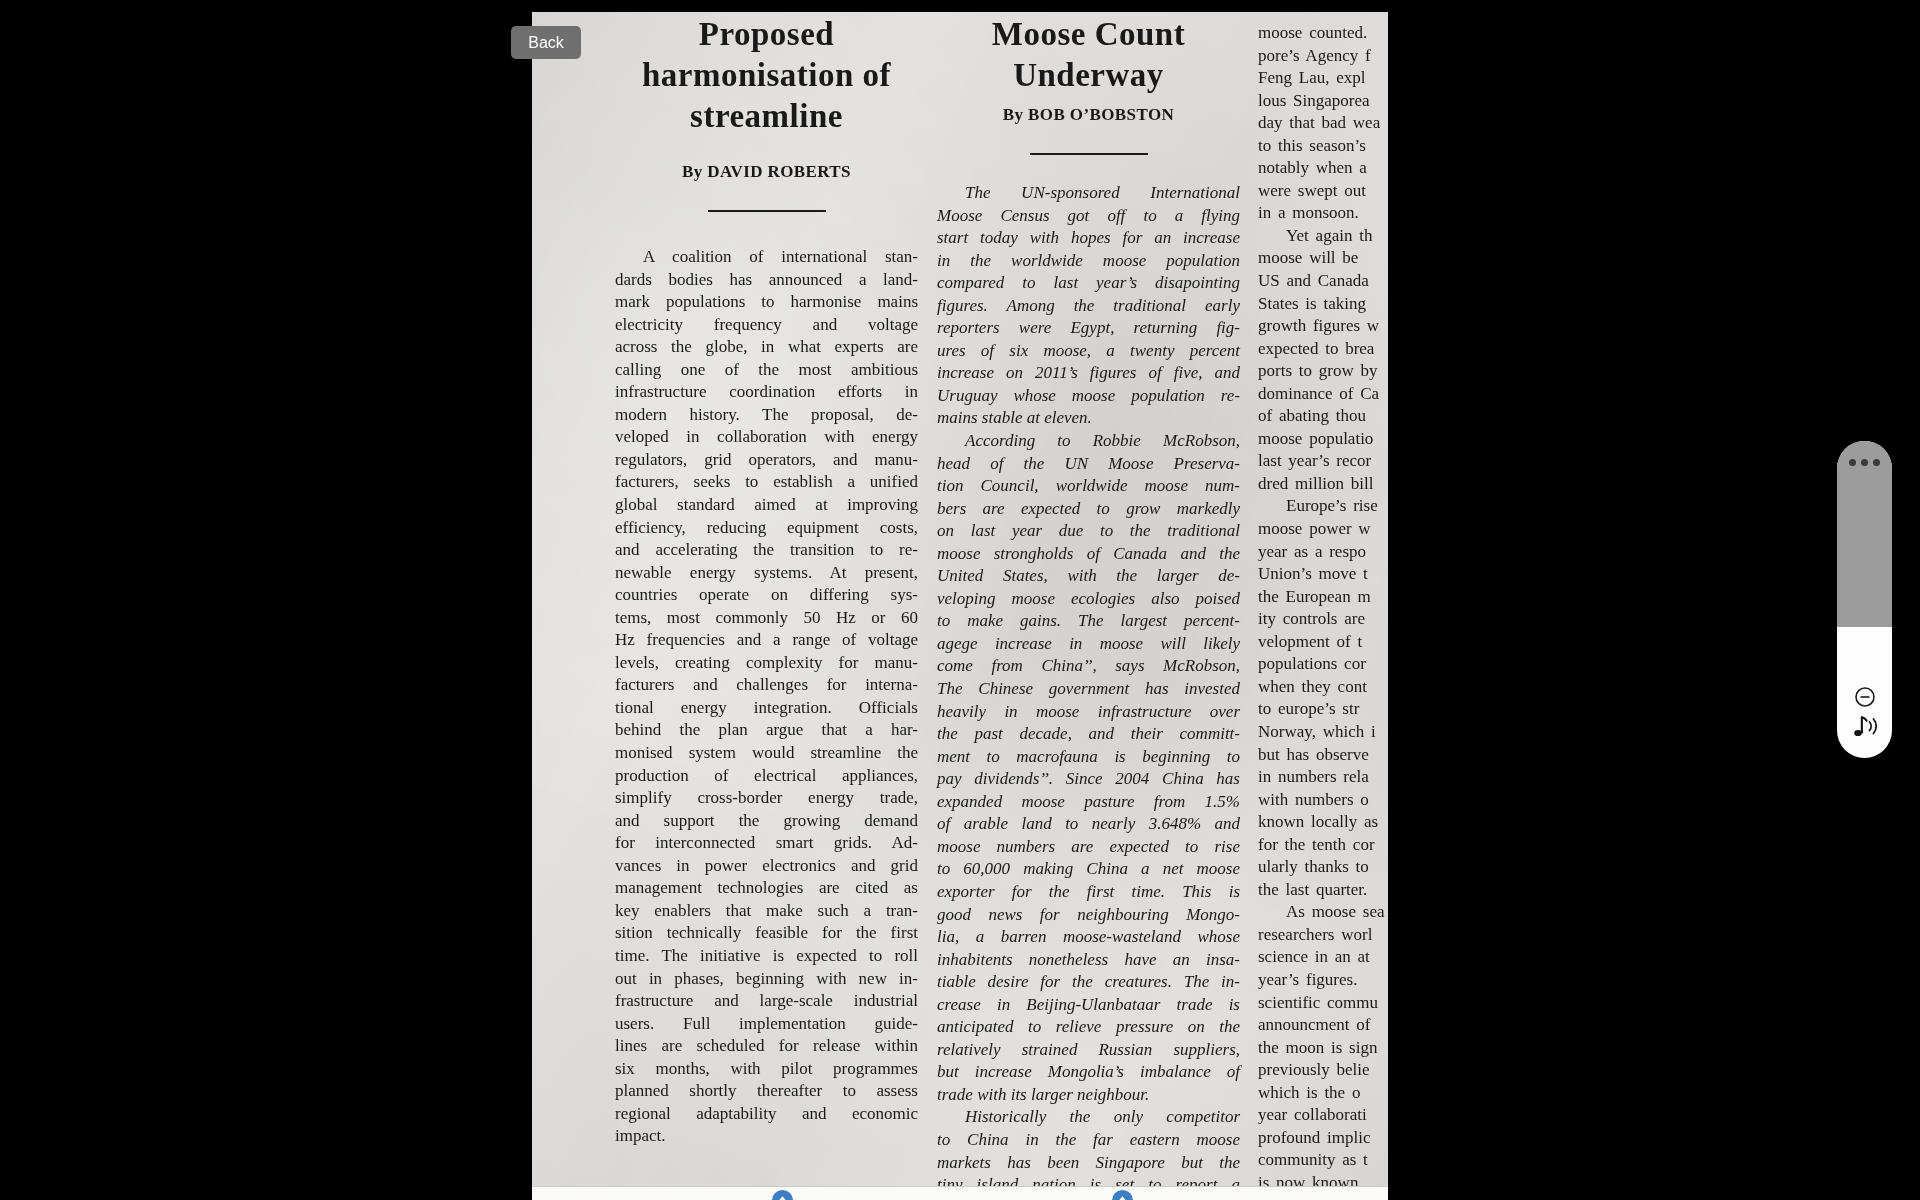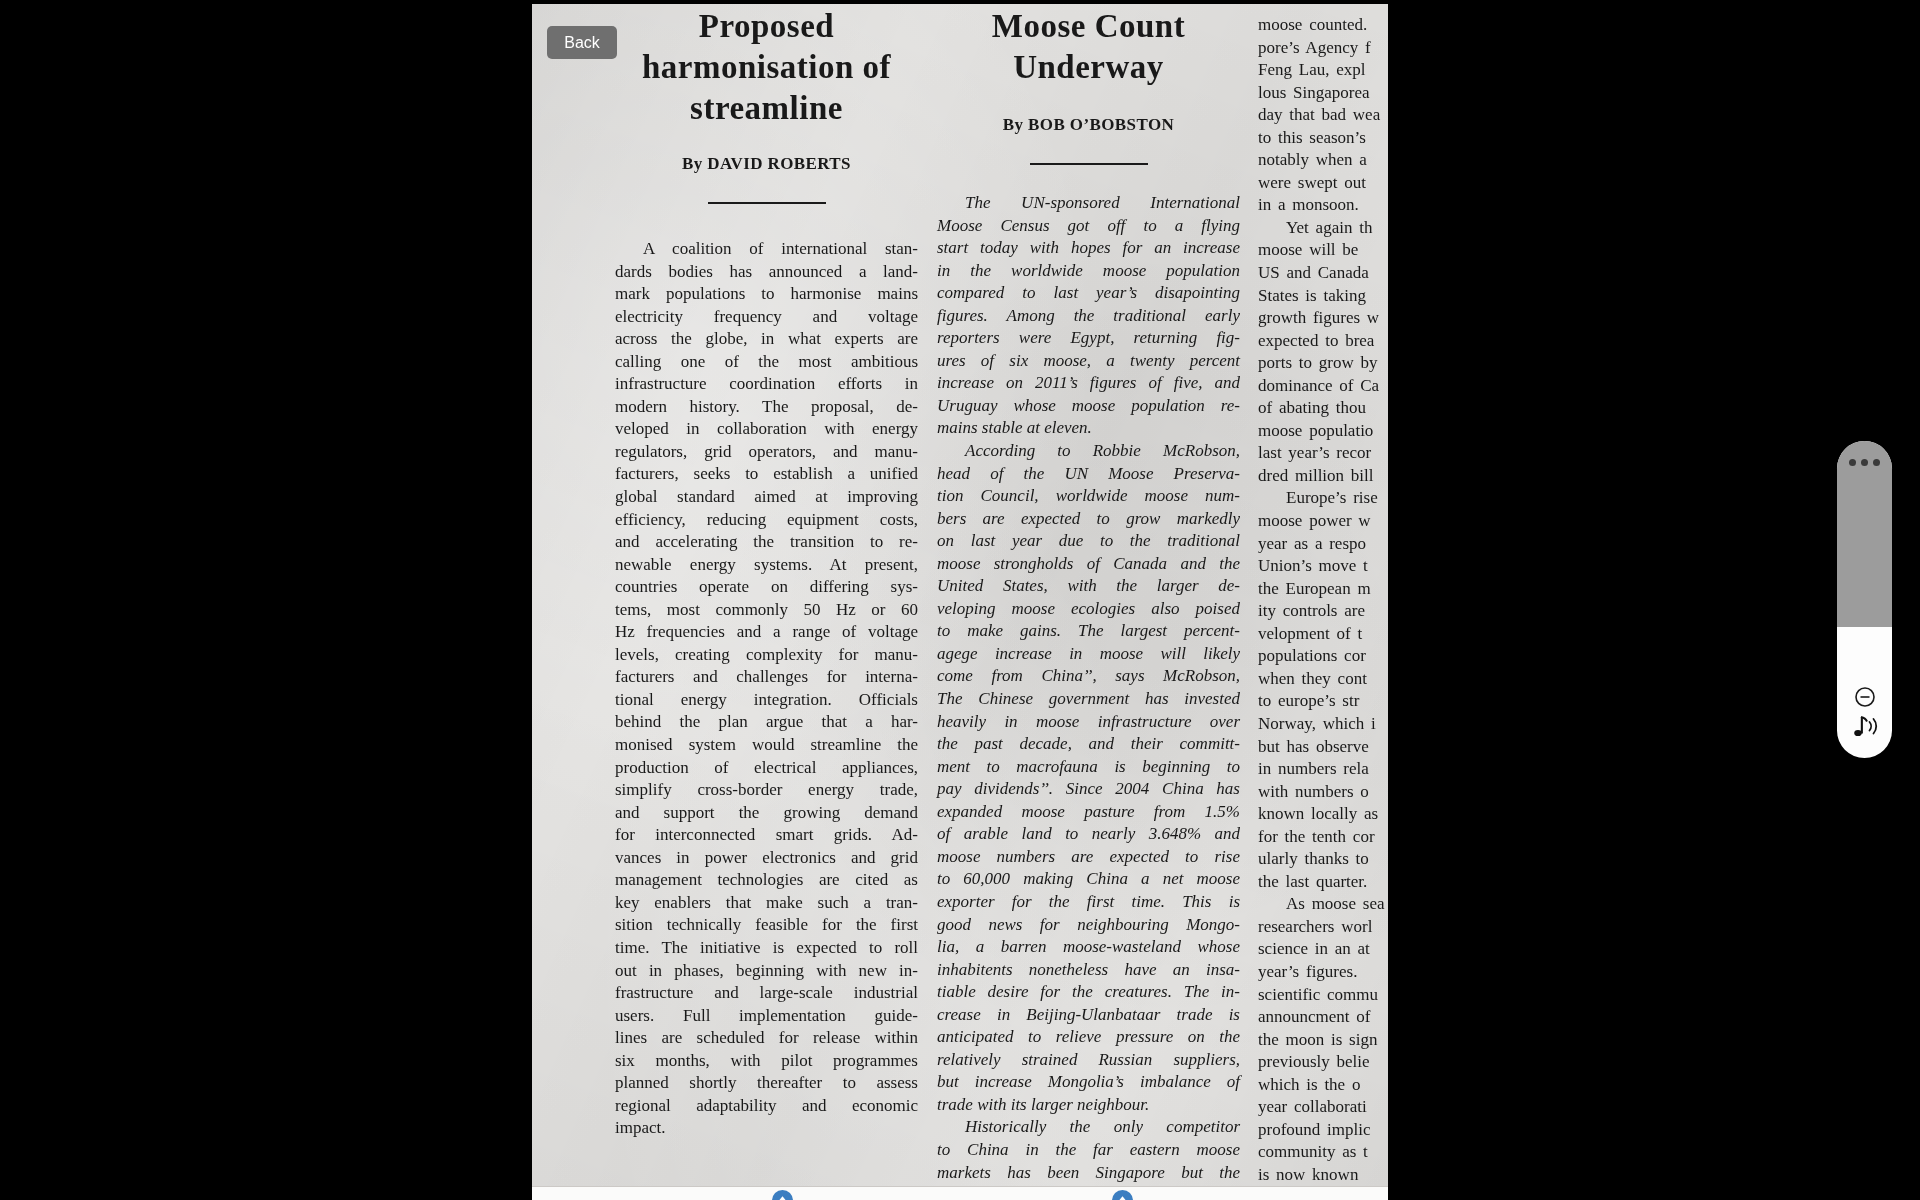--- a/index.html
+++ b/index.html
@@ -3,55 +3,55 @@
 <meta charset="utf-8">
 <style>
   html,body{margin:0;padding:0;}
   body{
     width:1920px;height:1200px;position:relative;overflow:hidden;
     background:#000;
     font-family:"Liberation Serif", serif;
   }
   
   .paper{
-    position:absolute;left:532px;top:4px;width:856px;height:1186px;overflow:hidden;
+    position:absolute;left:532px;top:12px;width:856px;height:1186px;overflow:hidden;
     background:
       radial-gradient(ellipse at 18% 28%, rgba(255,255,255,.30), transparent 42%),
       radial-gradient(ellipse at 75% 55%, rgba(0,0,0,.045), transparent 45%),
       radial-gradient(ellipse at 40% 80%, rgba(255,255,255,.18), transparent 40%),
       linear-gradient(115deg, rgba(0,0,0,.05) 0%, transparent 28%, rgba(0,0,0,.035) 55%, transparent 78%, rgba(0,0,0,.05) 100%),
       linear-gradient(20deg, rgba(0,0,0,.03) 0%, transparent 35%, rgba(0,0,0,.03) 70%, transparent 100%),
       #e4e3e1;
     color:#191919;
   }
   .col{position:absolute;top:2px;width:303px;}
   #col-0{left:83px;}
   #col-1{left:405px;}
   #col-2{left:726px;top:10px;width:320px;}
   .title{
     margin:0;font-weight:bold;font-size:33px;line-height:41px;text-align:center;
     letter-spacing:.5px;
   }
   .title div{white-space:nowrap;}
   .byline{font-weight:bold;font-size:17px;line-height:22px;text-align:center;letter-spacing:.4px;}
   #col-0 .byline{margin-top:24px;}
-  #col-1 .byline{margin-top:26px;}
+  #col-1 .byline{margin-top:8px;}
   .divider{width:118px;height:2px;background:#1a1a1a;margin:27px auto 0 auto;}
   #col-0 .body{margin-top:34px;}
   #col-1 .body{margin-top:27px;font-style:italic;}
   .bl{
     font-size:17px;line-height:22.55px;white-space:nowrap;
     text-align:justify;text-align-last:justify;
   }
   .bl.ind{text-indent:28px;}
   .bl.last{text-align-last:left;}
   .bl.frag{text-align-last:left;word-spacing:2.5px;}
   
   .back-btn{
-    position:absolute;left:547px;top:26px;width:70px;height:33px;
+    position:absolute;left:511px;top:26px;width:70px;height:33px;
     background:#6f6f6f;border:none;border-radius:5px;
     color:#fff;font-family:"Liberation Sans", sans-serif;font-size:16px;
     display:flex;align-items:center;justify-content:center;cursor:pointer;
   }
   
   .bottom-strip{
     position:absolute;left:532px;top:1186px;width:856px;height:14px;
     background:#fbfbfa;border-top:1px solid #ccc9c6;
   }
   .chevron-btn{

